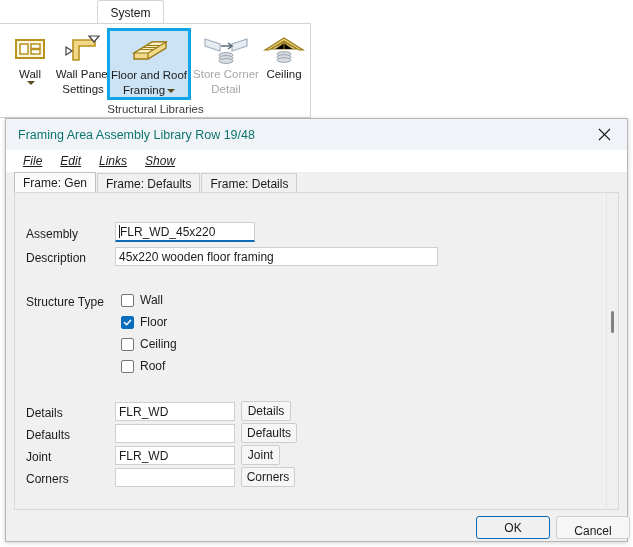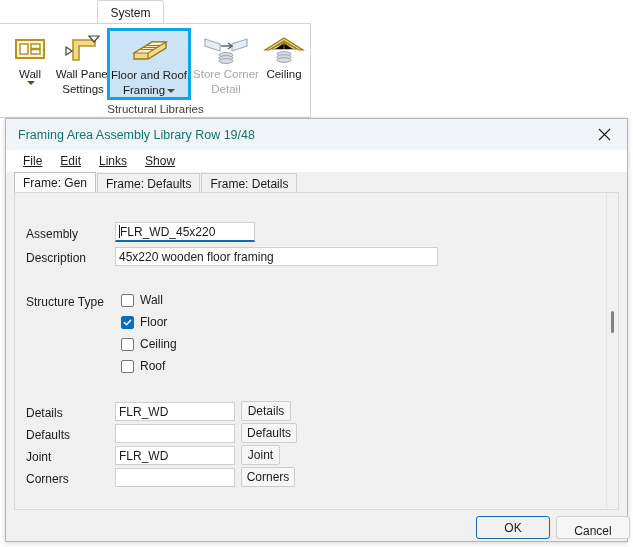--- a/index.html
+++ b/index.html
@@ -149,21 +149,21 @@
     display: flex;
     align-items: center;
     padding-left: 8px;
     box-sizing: border-box;
   }
   .menu-item {
     padding: 2px 9px;
     font-size: 12px;
     color: #1b1b1b;
   }
-  .menu-item u { text-decoration: underline; }
+  .menu-item u { text-decoration: underline; font-style: italic; }
 
   #dlg-tabstrip {
     position: absolute;
     left: 0; top: 53px;
     width: 621px; height: 21px;
     background: #f0f0f0;
     padding-left: 8px;
     box-sizing: border-box;
     display: flex;
     align-items: flex-end;

